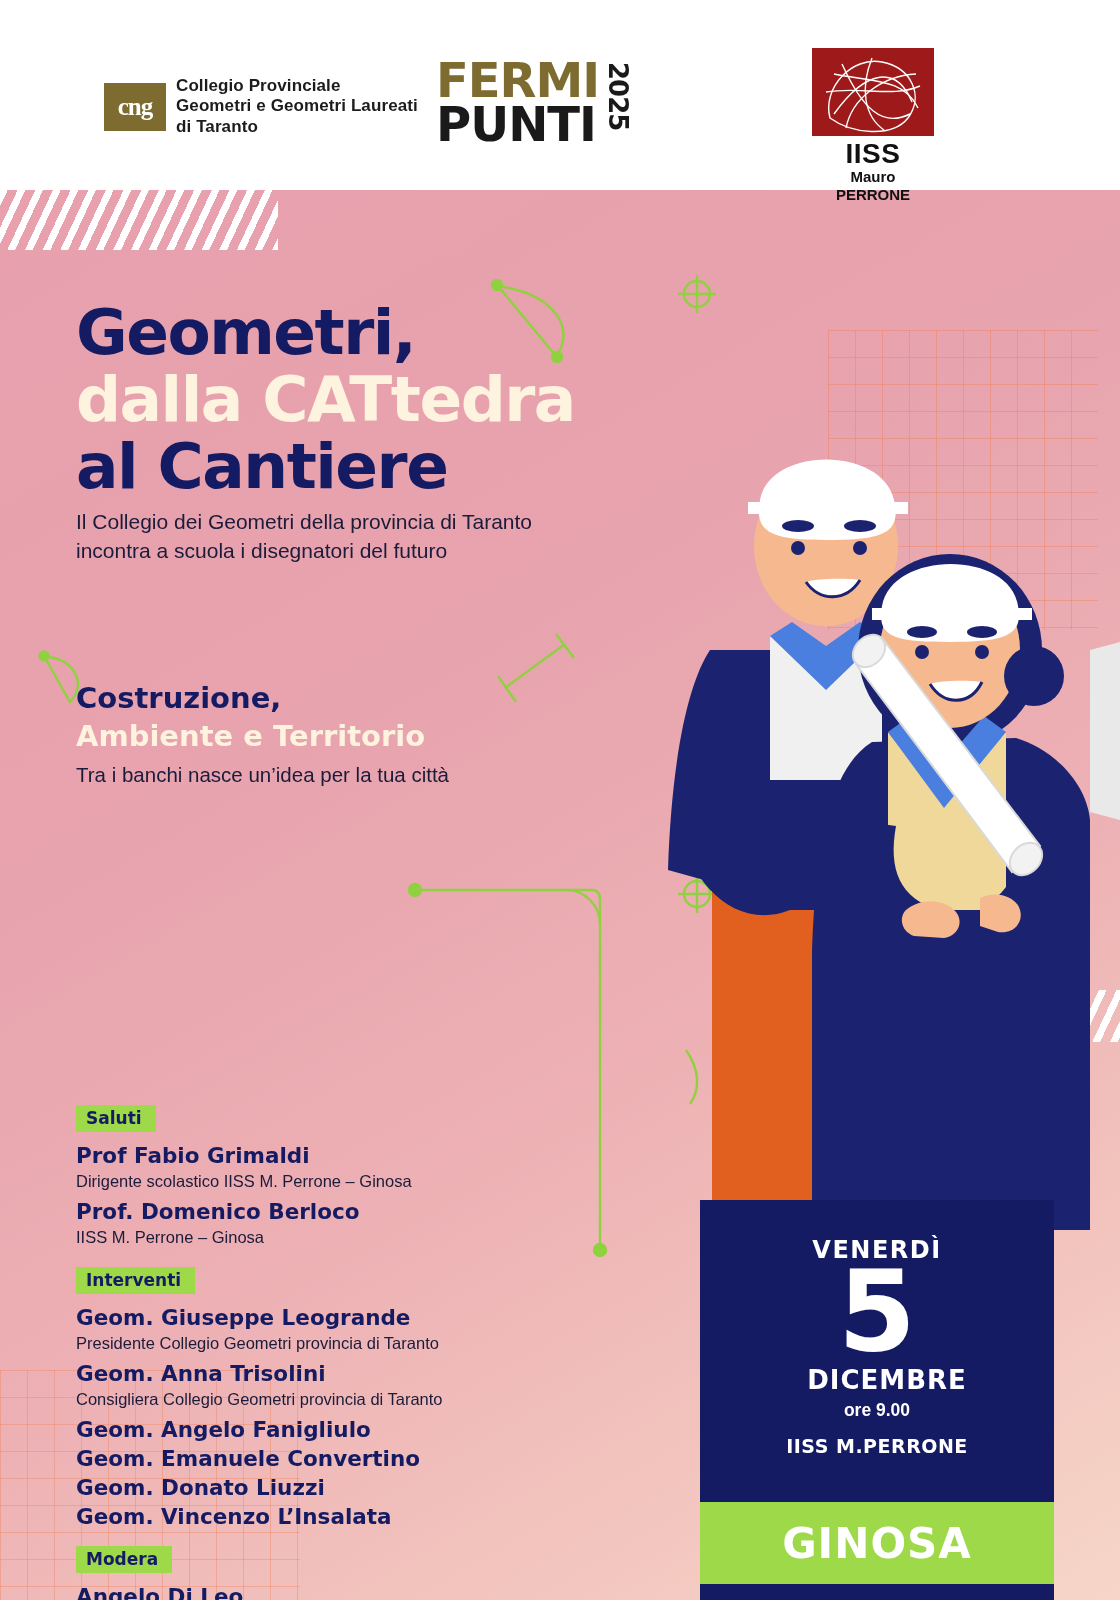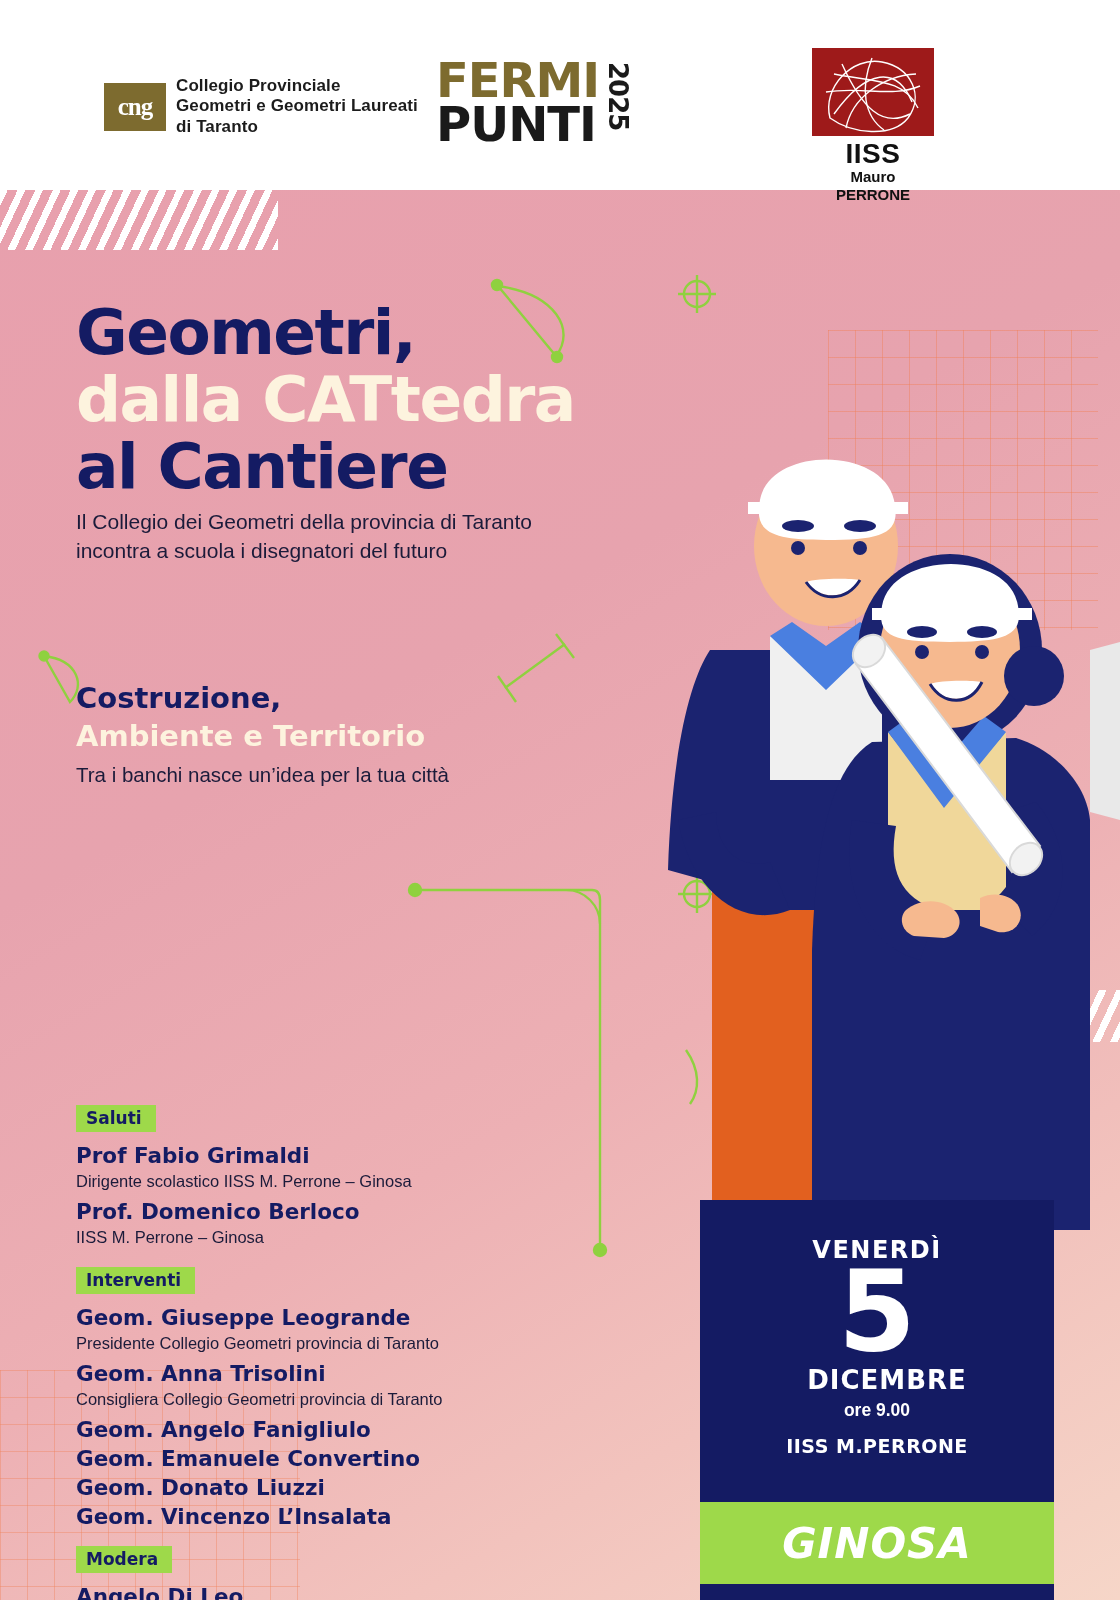--- a/index.html
+++ b/index.html
@@ -179,21 +179,21 @@
   }
   .d-ora { font-size: 17.5px; font-weight: 700; margin-top: 5px; }
   .d-scuola {
     font-family: "DejaVu Sans", sans-serif;
     font-size: 19px; font-weight: 700; margin-top: 14px; letter-spacing: 0.5px;
   }
   .city-band {
     position: absolute; left: 700px; top: 1312px;
     width: 354px; height: 82px;
     background: #9ed94a; z-index: 30;
-    display: flex; align-items: center; justify-content: center; font-style: italic;
+    display: flex; align-items: center; justify-content: center;
   }
   .city-band span {
     font-family: "DejaVu Sans", sans-serif;
     font-size: 42px; font-weight: 700; color: #ffffff; letter-spacing: 1px;
   }
   .venue {
     position: absolute; left: 700px; top: 1394px;
     width: 354px; height: 206px;
     background: #141b63; z-index: 30;
     color: #ffffff; text-align: center;

